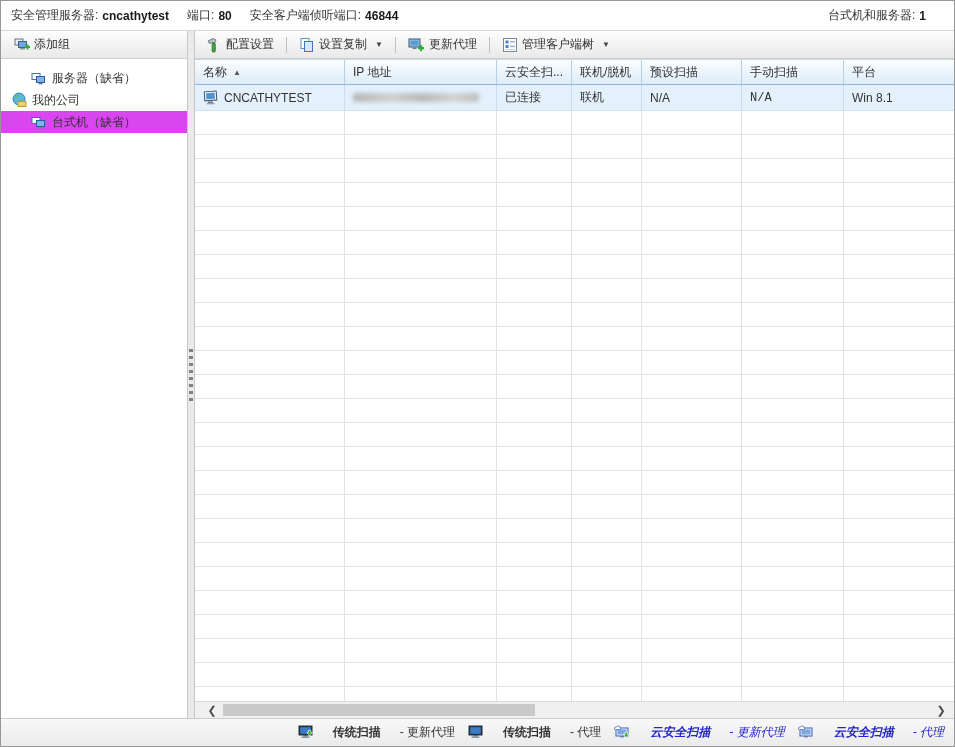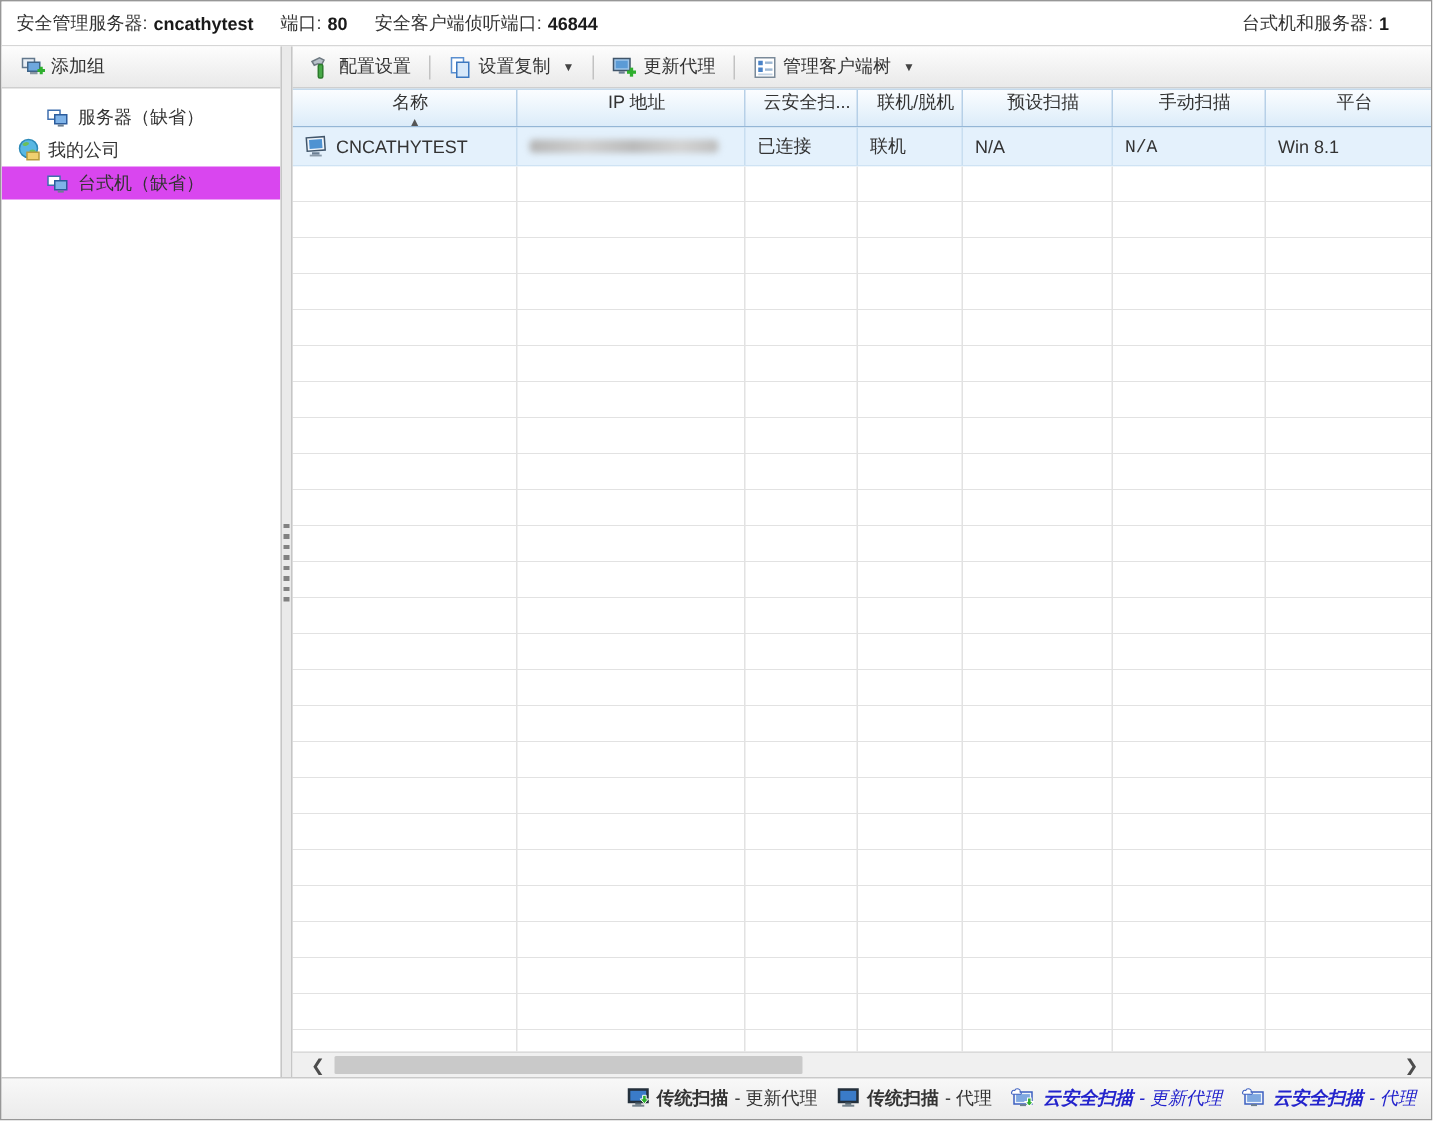--- a/index.html
+++ b/index.html
@@ -31,21 +31,21 @@
      background:repeating-linear-gradient(to bottom,#818181 0 3px,transparent 3px 7px); }
 
   
   .main { flex:1; display:flex; flex-direction:column; min-width:0; min-height:0; }
   .main-toolbar { height:28px; flex:0 0 28px; background:linear-gradient(#fdfdfd,#e9e9e9); border-bottom:1px solid #cfcfcf; display:flex; align-items:center; padding:0 4px; }
   .tsep { width:1px; height:16px; background:#c2c2c2; margin:0 5px; }
   .darr { font-size:8px; color:#444; margin-left:4px; }
 
   
   .thead { height:26px; flex:0 0 26px; display:flex; background:linear-gradient(#fbfdff,#dcecf9); border-top:1px solid #c3d9ec; border-bottom:1px solid #94b6d6; }
-  .th { display:flex; align-items:center; padding-left:8px; border-right:1px solid #b7d0e7; white-space:nowrap; overflow:hidden;flex-direction:column; }
+  .th { display:flex; align-items:center; padding-left:8px; border-right:1px solid #b7d0e7; white-space:nowrap; overflow:hidden; }
   .sort { font-size:8px; color:#555; margin-left:6px; }
   .trow { height:26px; flex:0 0 26px; display:flex; background:#e4f1fc; border-bottom:1px solid #cfe3f4; }
   .td { display:flex; align-items:center; gap:5px; padding-left:8px; border-right:1px solid #c8def0; white-space:nowrap; overflow:hidden; }
   .c0 { width:150px; flex:0 0 150px; }
   .c1 { width:152px; flex:0 0 152px; }
   .c2 { width:75px;  flex:0 0 75px; }
   .c3 { width:70px;  flex:0 0 70px; }
   .c4 { width:100px; flex:0 0 100px; }
   .c5 { width:102px; flex:0 0 102px;font-family:Liberation Mono, monospace; }
   .c6 { flex:1; border-right:none; }
@@ -59,21 +59,21 @@
   .gcol.c6 { border-right:none; }
 
   
   .hscroll { height:17px; flex:0 0 17px; background:#f0f0f0; border-top:1px solid #dadada; position:relative; }
   .harrow { position:absolute; top:0; width:18px; height:16px; display:flex; align-items:center; justify-content:center; color:#4d4d4d; font-size:11px; font-weight:bold; cursor:default; }
   .harrow.left { left:8px; } .harrow.right { right:4px; }
   .hthumb { position:absolute; top:2px; left:28px; width:312px; height:12px; background:#c9c9c9; border-radius:1px; }
 
   
   .statusbar { height:28px; flex:0 0 28px; background:linear-gradient(#f8f8f8,#ebebeb); border-top:1px solid #c9c9c9; display:flex; align-items:center; justify-content:flex-end; gap:13px; padding:0 10px; }
-  .legend { display:flex; align-items:center; gap:4px; white-space:nowrap; }
+  .legend { display:flex; align-items:center; gap:19px; white-space:nowrap; }
   .legend.blue { color:#2323cc;font-style:italic; }
   .legend b { font-weight:bold; }
 
   .icon { display:inline-flex; flex:0 0 auto; }
 </style>
 </head>
 <body>
 
 <div class="window">
 

